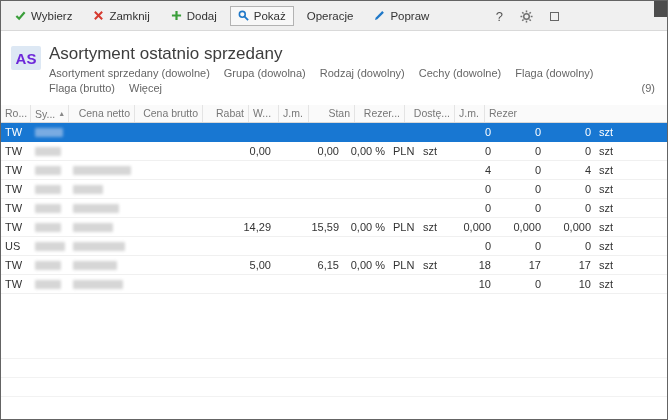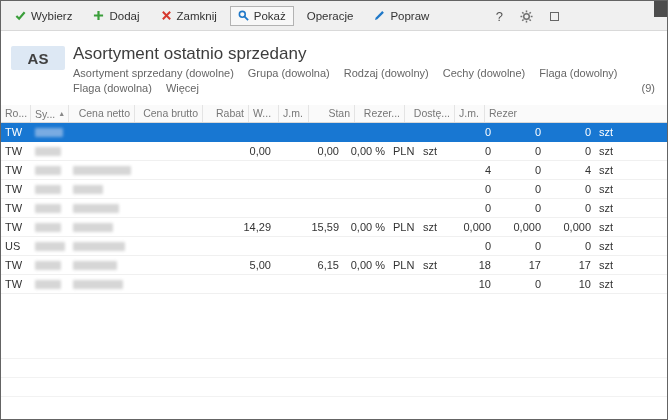--- a/index.html
+++ b/index.html
@@ -16,21 +16,21 @@
   .tb-item.active{border:1px solid #b3b3b3;background:#f8f8f8;}
   .tb-icon{display:inline-flex;}
   .tb-icon svg{width:11px;height:11px;display:block;}
   .wc-group{position:absolute;right:108px;top:0;height:30px;display:flex;align-items:center;gap:17px;}
   .wc-help{font-size:13px;color:#555;}
   .wc-gear svg{width:13px;height:13px;display:block;}
   .wc-max{width:9px;height:9px;border:1px solid #666;display:inline-block;box-sizing:border-box;}
   .wc-corner{position:absolute;right:0;top:0;width:13px;height:16px;background:#4d4d4d;}
   
   .header-section{display:flex;padding:13px 10px 5px 10px;box-sizing:border-box;height:74px;}
-  .badge{width:54px;height:24px;background:#dde8f4;color:#404040;font-weight:bold;font-size:15px;
+  .badge{width:30px;height:24px;background:#dde8f4;color:#6d28d9;font-weight:bold;font-size:15px;
     display:flex;align-items:center;justify-content:center;border-radius:2px;margin:2px 8px 0 0;flex:none;}
   .header-main{flex:1;min-width:0;}
   .title{font-size:17px;color:#3d3d3d;white-space:nowrap;}
   .filters{font-size:11px;color:#666;margin-top:3px;display:flex;gap:14px;white-space:nowrap;}
   .filter-item{cursor:default;}
   .filters-row2{display:flex;justify-content:space-between;align-items:flex-end;}
   .count{font-size:11px;color:#666;padding-right:2px;}
   
   .thead{display:flex;height:18px;background:#fafafa;border-bottom:1px solid #d8d8d8;box-sizing:border-box;}
   .th{font-size:10.5px;color:#777;line-height:17px;padding:0 4px;box-sizing:border-box;
@@ -60,32 +60,32 @@
           <span class="tb-icon">
             <svg viewBox="0 0 12 12">
               <path d="M1.5 6.5L4.5 9.5L10.5 2.5" fill="none" stroke="#3a9e3a" stroke-width="2.4"></path>
             </svg>
           </span>
           <span class="tb-label">Wybierz</span>
         </div>
         <div class="tb-item">
           <span class="tb-icon">
             <svg viewBox="0 0 12 12">
+              <path d="M2 2L10 10M10 2L2 10" fill="none" stroke="#d63a2f" stroke-width="2.2"></path>
+            </svg>
+          </span>
+          <span class="tb-label">Zamknij</span>
+        </div>
+        <div class="tb-item">
+          <span class="tb-icon">
+            <svg viewBox="0 0 12 12">
               <path d="M6 1V11M1 6H11" fill="none" stroke="#3a9e3a" stroke-width="2.4"></path>
             </svg>
           </span>
           <span class="tb-label">Dodaj</span>
-        </div>
-        <div class="tb-item">
-          <span class="tb-icon">
-            <svg viewBox="0 0 12 12">
-              <path d="M2 2L10 10M10 2L2 10" fill="none" stroke="#d63a2f" stroke-width="2.2"></path>
-            </svg>
-          </span>
-          <span class="tb-label">Zamknij</span>
         </div>
         <div class="tb-item active">
           <span class="tb-icon">
             <svg viewBox="0 0 12 12">
               <circle cx="4.7" cy="4.7" r="3.2" fill="none" stroke="#1f78c8" stroke-width="1.7"></circle>
               <path d="M7.2 7.2L11 11" stroke="#1f78c8" stroke-width="2"></path>
             </svg>
           </span>
           <span class="tb-label">Pokaż</span>
         </div>
@@ -129,21 +129,21 @@
       <div class="title">Asortyment ostatnio sprzedany</div>
       <div class="filters">
           <span class="filter-item">Asortyment sprzedany (dowolne)</span>
           <span class="filter-item">Grupa (dowolna)</span>
           <span class="filter-item">Rodzaj (dowolny)</span>
           <span class="filter-item">Cechy (dowolne)</span>
           <span class="filter-item">Flaga (dowolny)</span>
         </div>
       <div class="filters-row2">
         <div class="filters">
-            <span class="filter-item">Flaga (dowolna)</span>
+            <span class="filter-item">Flaga (brutto)</span>
             <span class="filter-item">Więcej</span>
           </div>
         <div class="count">(9)</div>
       </div>
     </div>
   </div>
 
   <div class="table">
     <div class="thead">
         <div class="th" style="width: 30px; text-align: left;"><span class="th-label">Ro...</span></div>

